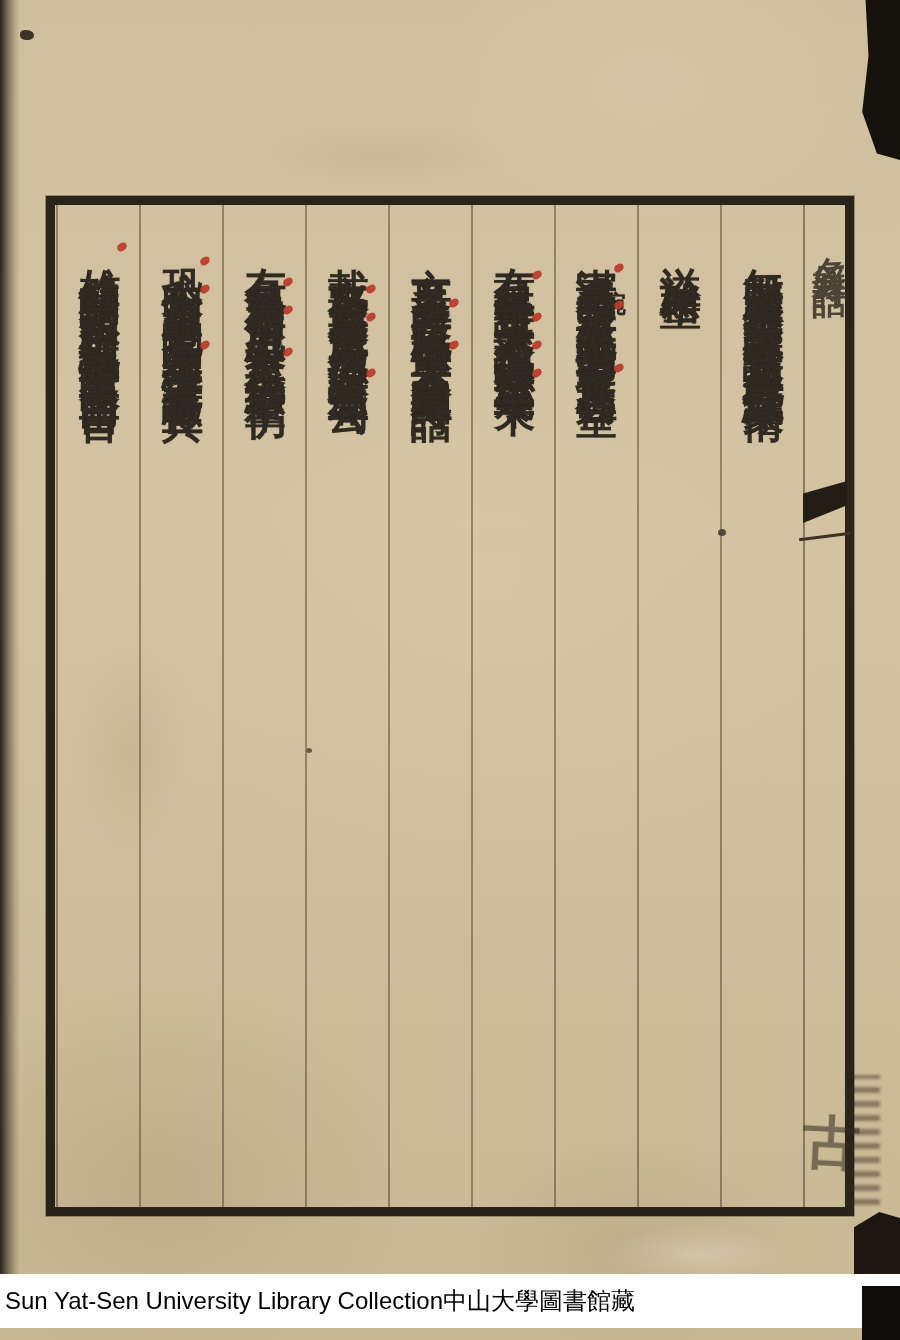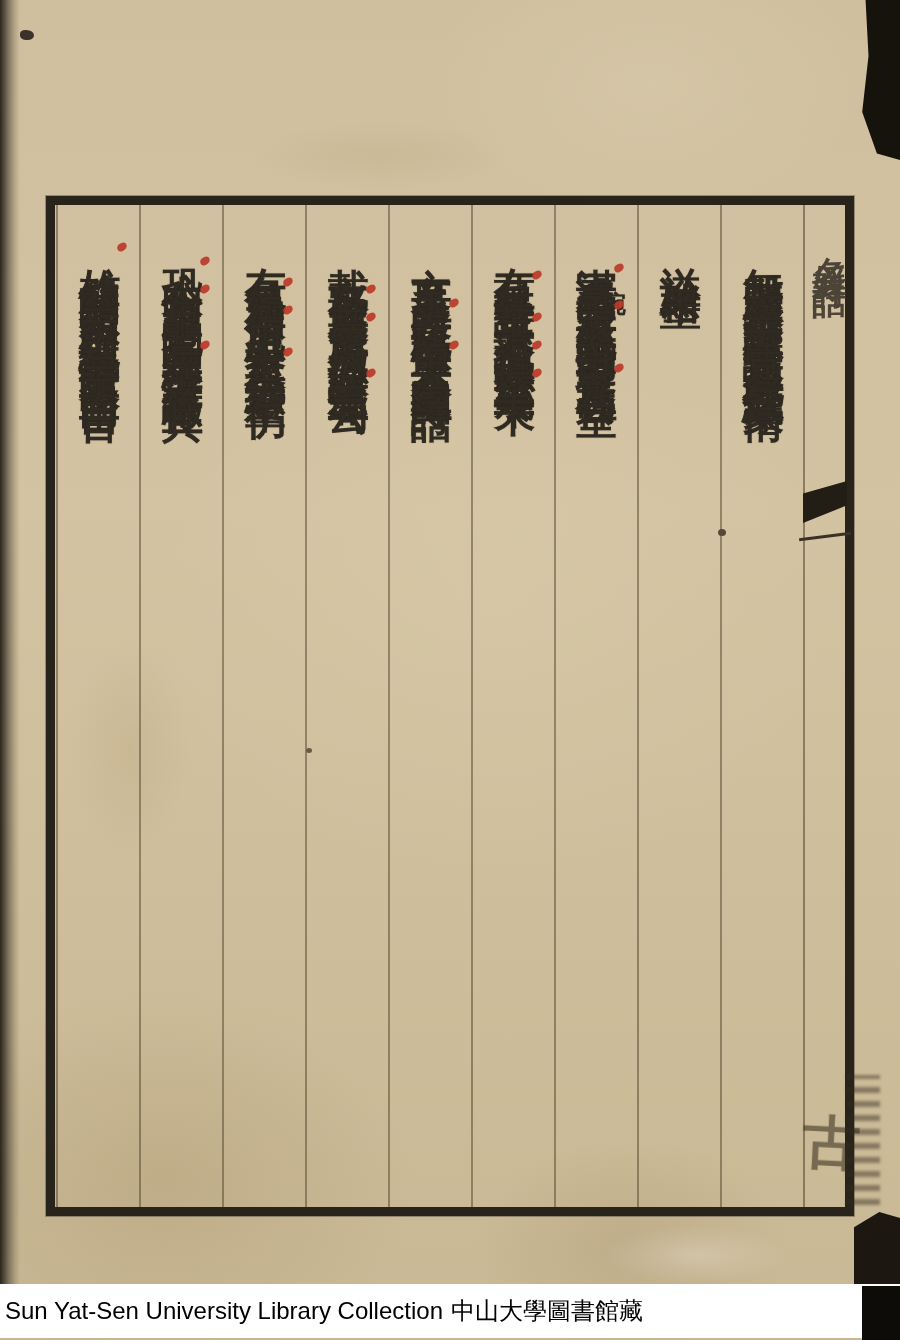--- a/index.html
+++ b/index.html
@@ -108,26 +108,26 @@
     position:absolute;right:0;top:1212px;width:46px;height:76px;z-index:5;
     background:#1c1710;
     clip-path:polygon(0 20%,55% 0,100% 8%,100% 100%,0 100%);
   }
   .caption-corner{
     position:absolute;right:0;bottom:0;width:38px;height:54px;z-index:7;
     background:#0e0c08;
   }
   
   .caption-bar{
-    position:absolute;left:0;bottom:2px;width:100%;height:54px;z-index:6;
+    position:absolute;left:0;bottom:12px;width:100%;height:54px;z-index:6;
     background:#ffffff;display:flex;align-items:center;
     font-family:"Liberation Sans","DejaVu Sans",sans-serif;
   }
   .caption-bar .en{font-size:24px;color:#000;margin-left:5px;white-space:pre;}
-  .caption-bar .zh{font-size:24px;color:#000;margin-left:8px;white-space:pre;}
+  .caption-bar .zh{font-size:24px;color:#000;white-space:pre;}
 </style>
 </head>
 <body>
 
 <div class="paper"></div>
 <div class="stain s1"></div>
 <div class="stain s2"></div>
 <div class="stain s3"></div>
 
 <div class="frame">

